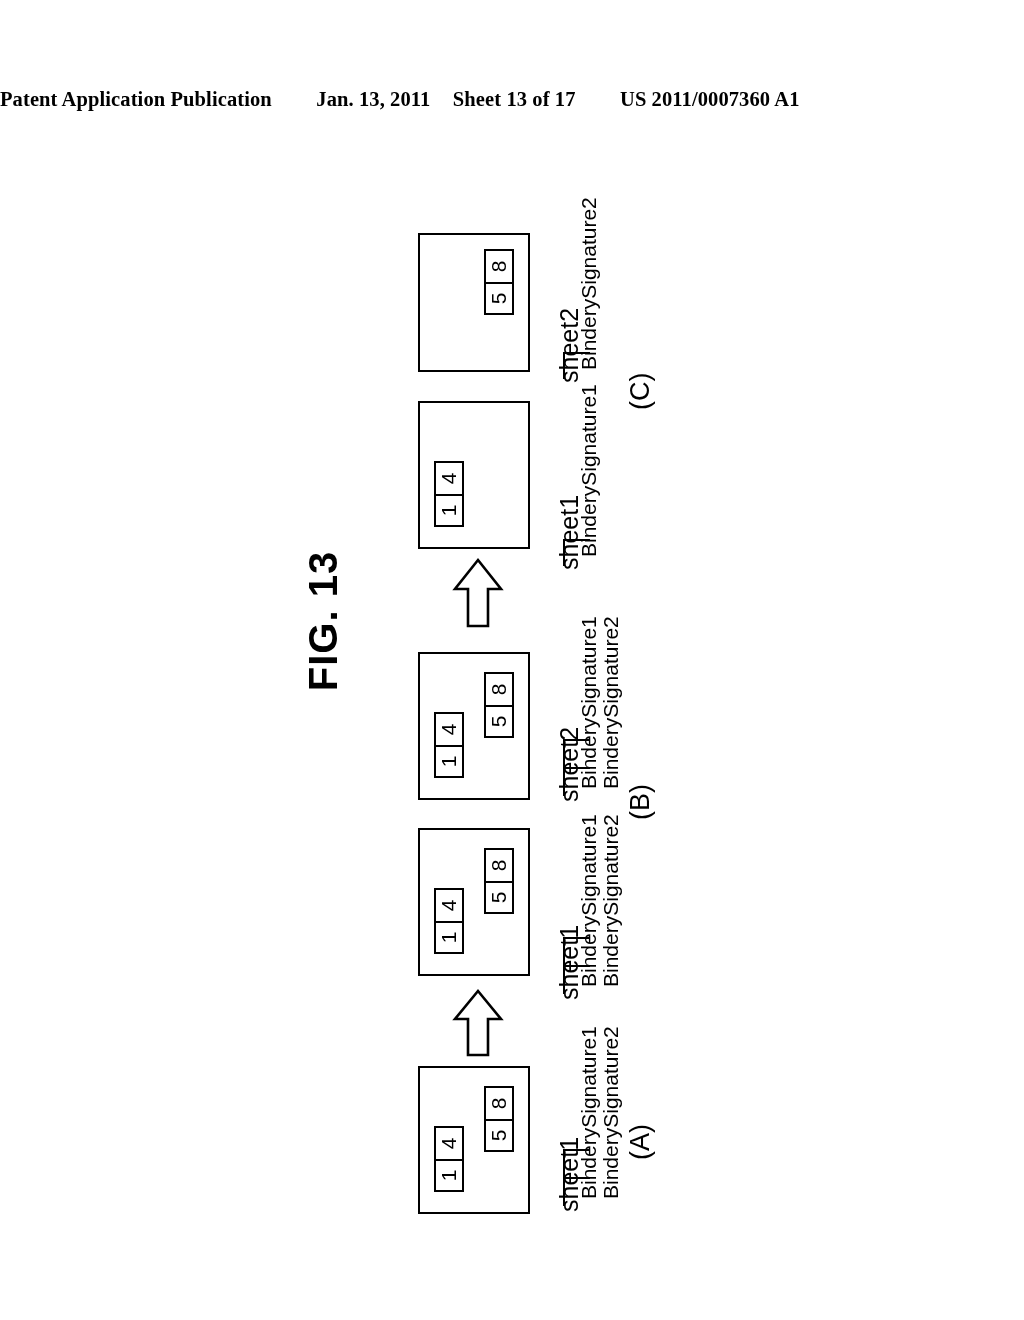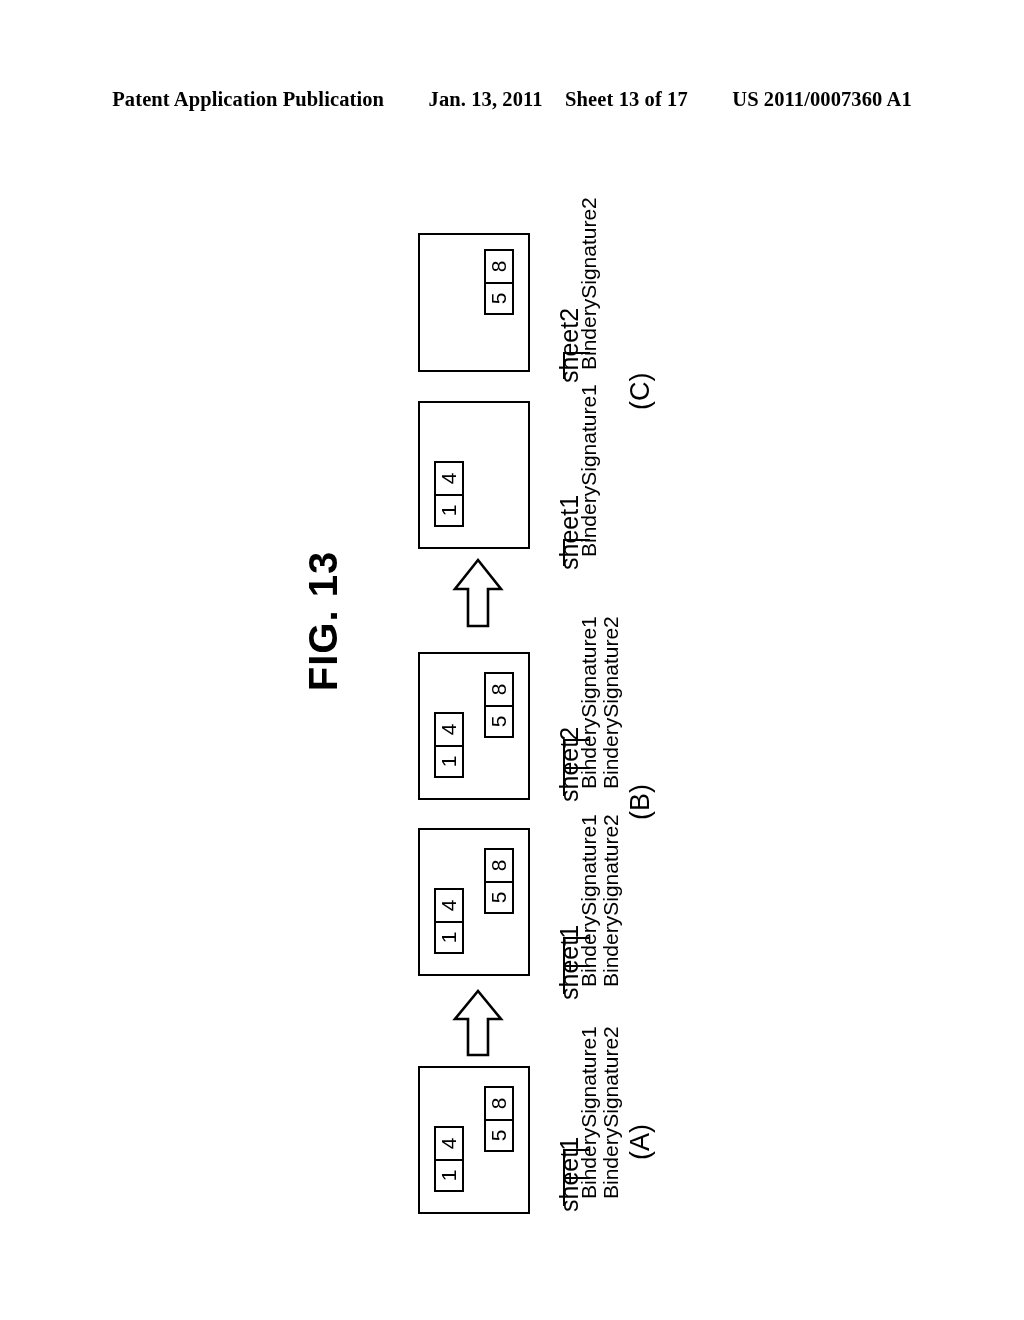--- a/index.html
+++ b/index.html
@@ -14,21 +14,21 @@
     font-family: "Liberation Serif", serif;
     overflow: hidden;
   }
 
   
   #page-header {
     position: absolute;
     top: 88px;
     left: 0;
     width: 1024px;
-    text-align: center;
+    text-align: left;
     font-family: "Liberation Serif", serif;
     font-weight: bold;
     font-size: 20.5px;
     color: #000;
     white-space: nowrap;
     letter-spacing: 0.1px;
   }
   #page-header .hdr-seg { display: inline-block; vertical-align: baseline; }
   #page-header .gap-lg { display: inline-block; width: 34px; }
   #page-header .gap-sm { display: inline-block; width: 12px; }

